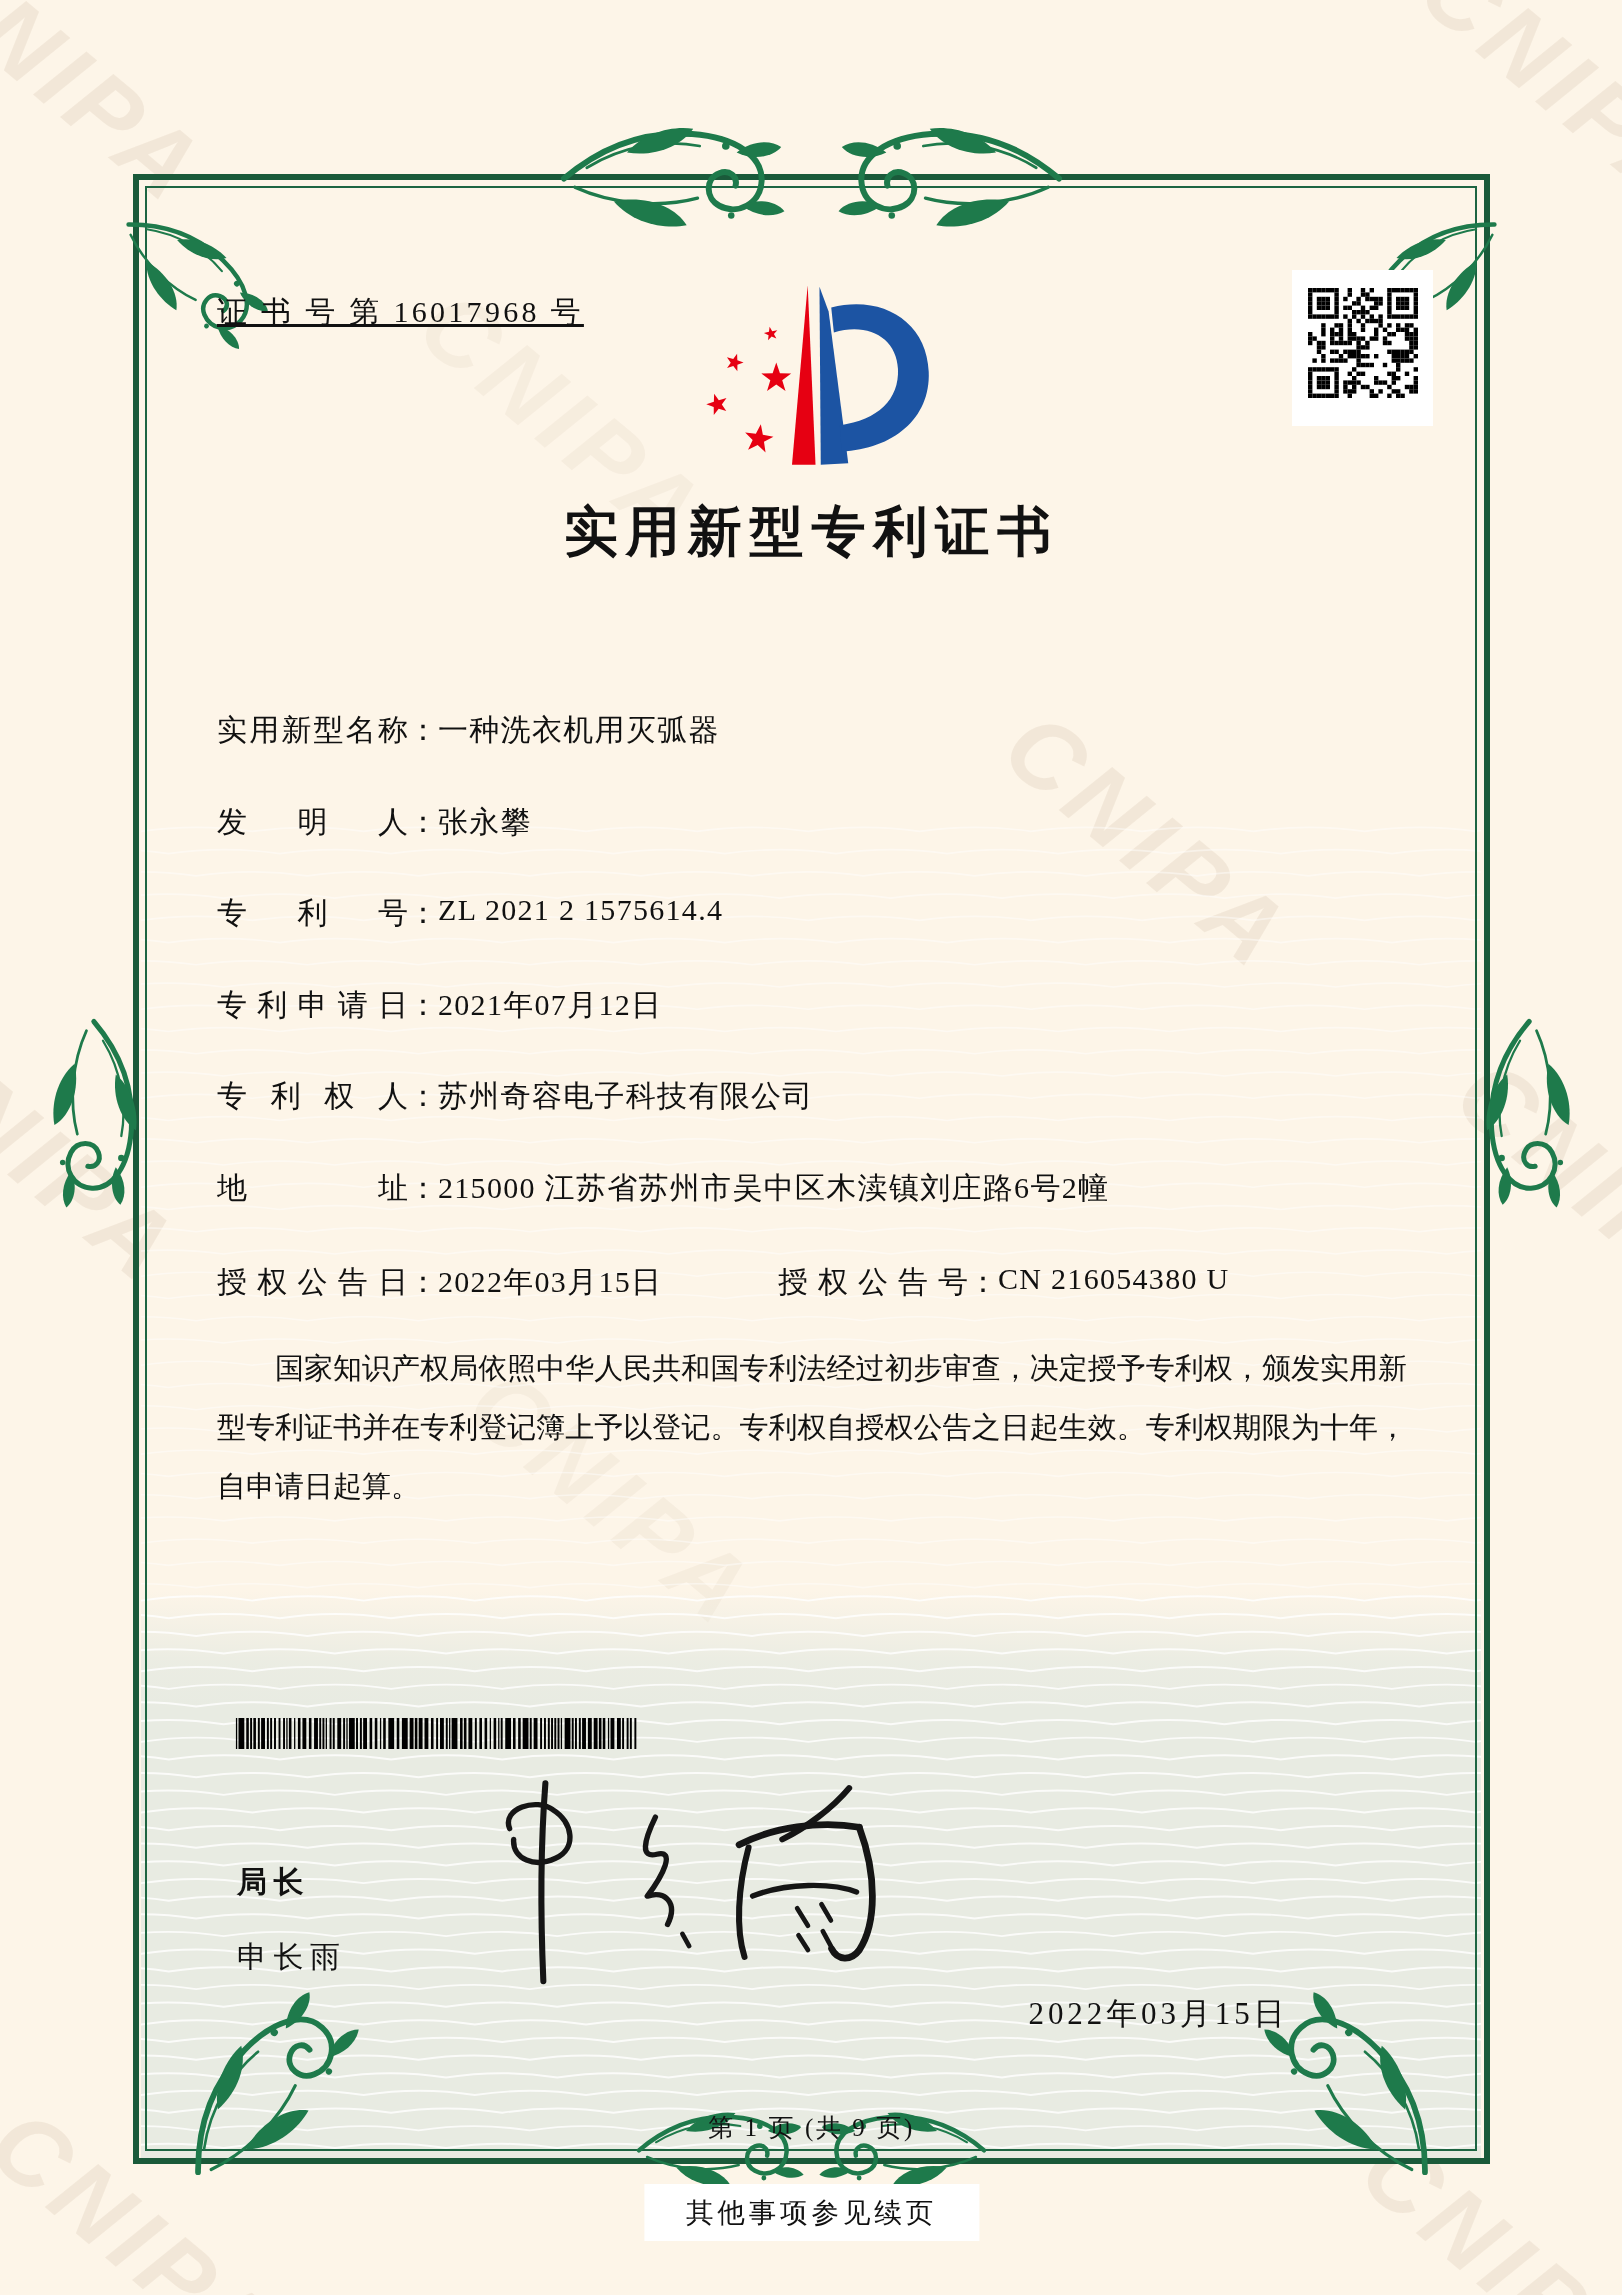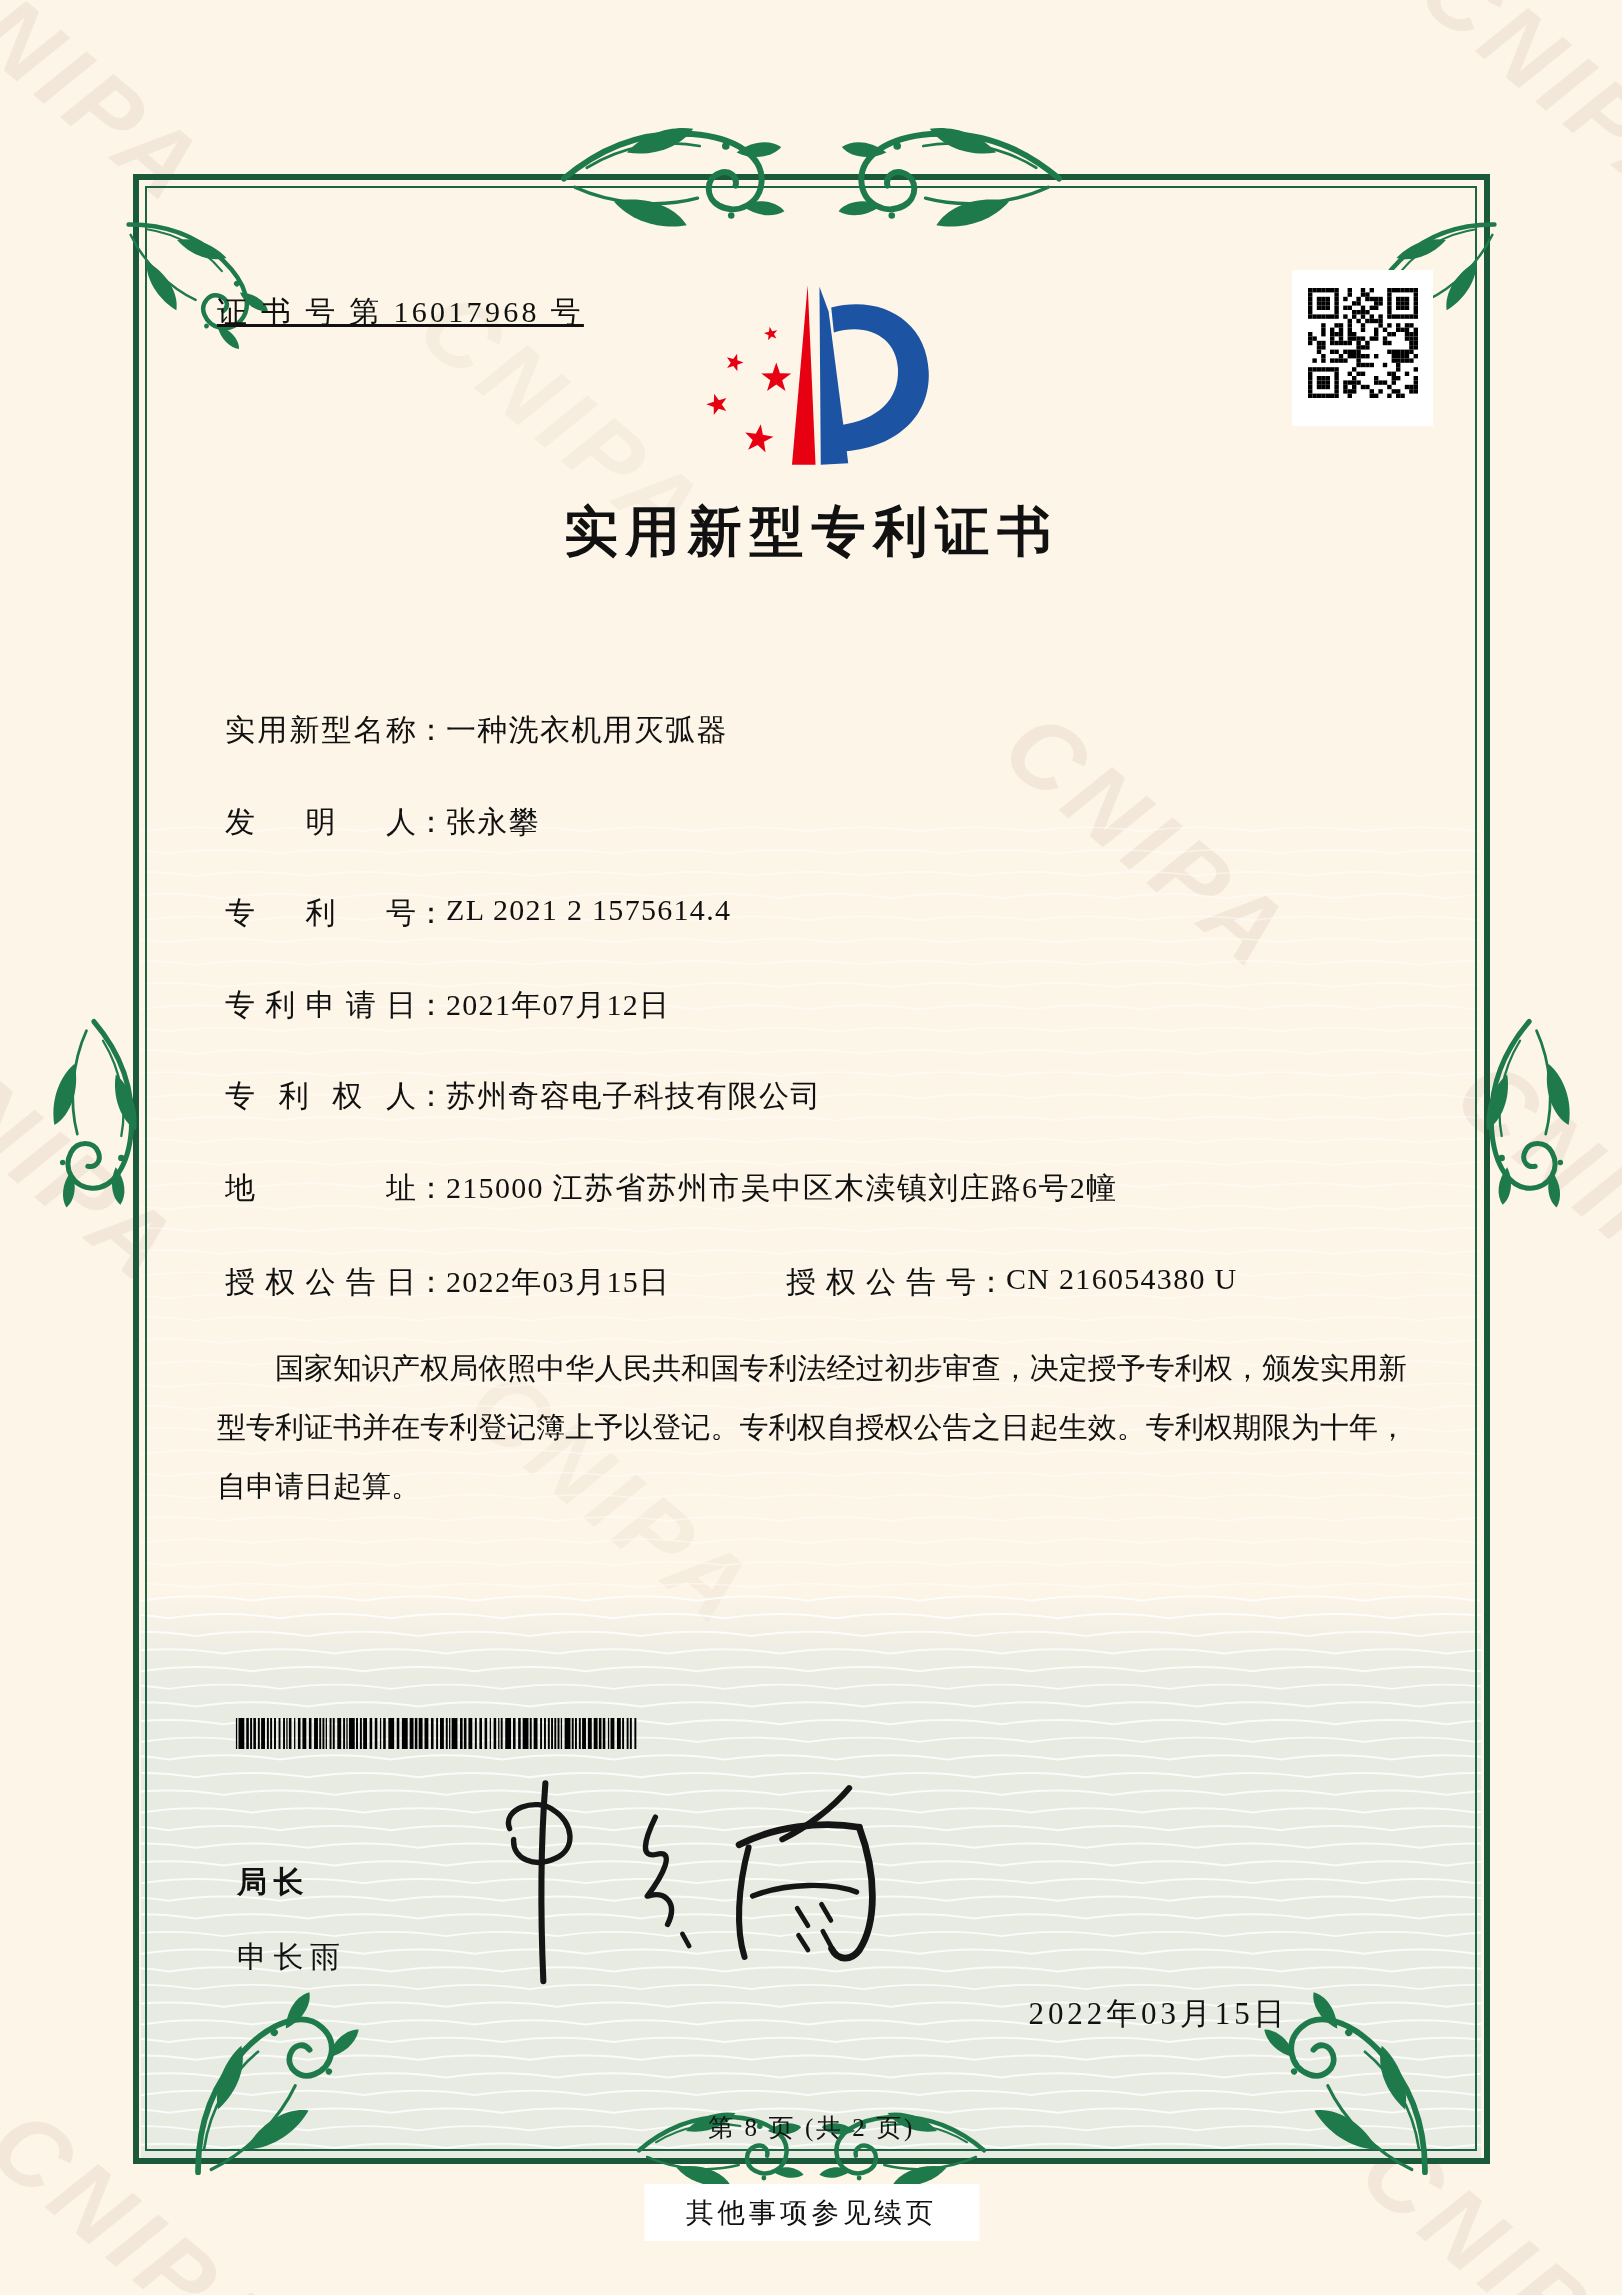--- a/index.html
+++ b/index.html
@@ -35,21 +35,21 @@
   .bandwaves{z-index:2;}
   
   .certno{position:absolute;left:217px;top:292px;font-size:30px;letter-spacing:3.3px;z-index:5;text-decoration:underline;}
   .logo{position:absolute;left:703px;top:280px;z-index:5;}
   .qrbox{position:absolute;left:1292px;top:270px;width:141px;height:156px;background:#fff;z-index:5;}
   .qrbox svg{position:absolute;left:15.7px;top:18.3px;}
   .title{position:absolute;left:0;top:496px;width:100%;text-align:center;
     font-size:54px;font-weight:700;letter-spacing:7.9px;z-index:5;}
   
   .fields{position:absolute;left:217px;top:710px;width:1197px;z-index:5;font-size:30px;}
-  .frow{position:absolute;left:8px;height:42px;white-space:nowrap;}
+  .frow{position:absolute;left:0;height:42px;white-space:nowrap;}
   .flabel{display:inline-block;width:191px;text-align:justify;text-align-last:justify;
     text-justify:inter-character;vertical-align:top;}
   .fcolon{display:inline-block;vertical-align:top;}
   .fvalue{display:inline-block;vertical-align:top;letter-spacing:1.3px;}
   .fpair2{position:absolute;left:561px;top:0;white-space:nowrap;}
   .fpair2 .flabel{width:190px;}
   
   .bodytext{position:absolute;left:217px;top:1339px;width:1190px;z-index:5;
     font-size:29px;line-height:59px;text-align:justify;}
   .bodytext p{margin:0;text-indent:58px;}
@@ -640,18 +640,18 @@
       <path stroke-width="10" d="M382,96 C432,70 502,60 560,70"></path>
       <path stroke-width="9" d="M396,100 C380,160 377,222 390,262"></path>
       <path stroke-width="10" d="M560,70 C586,140 586,212 560,252 C548,268 528,268 519,250"></path>
       <path stroke-width="8" d="M402,172 C452,152 520,152 556,166"></path>
       <path stroke-width="7" d="M468,190 l16,26 M504,184 l14,24 M470,230 l14,22 M506,224 l12,22"></path>
     </g>
   </svg>
 
   <div class="issue-date">2022年03月15日</div>
 
-  <div class="pageinfo">第 8 页 (共 2 页)</div>
+  <div class="pageinfo">第 1 页 (共 9 页)</div>
 
   <div class="footnote">其他事项参见续页</div>
 
 </div>
 
 
 </body></html>

